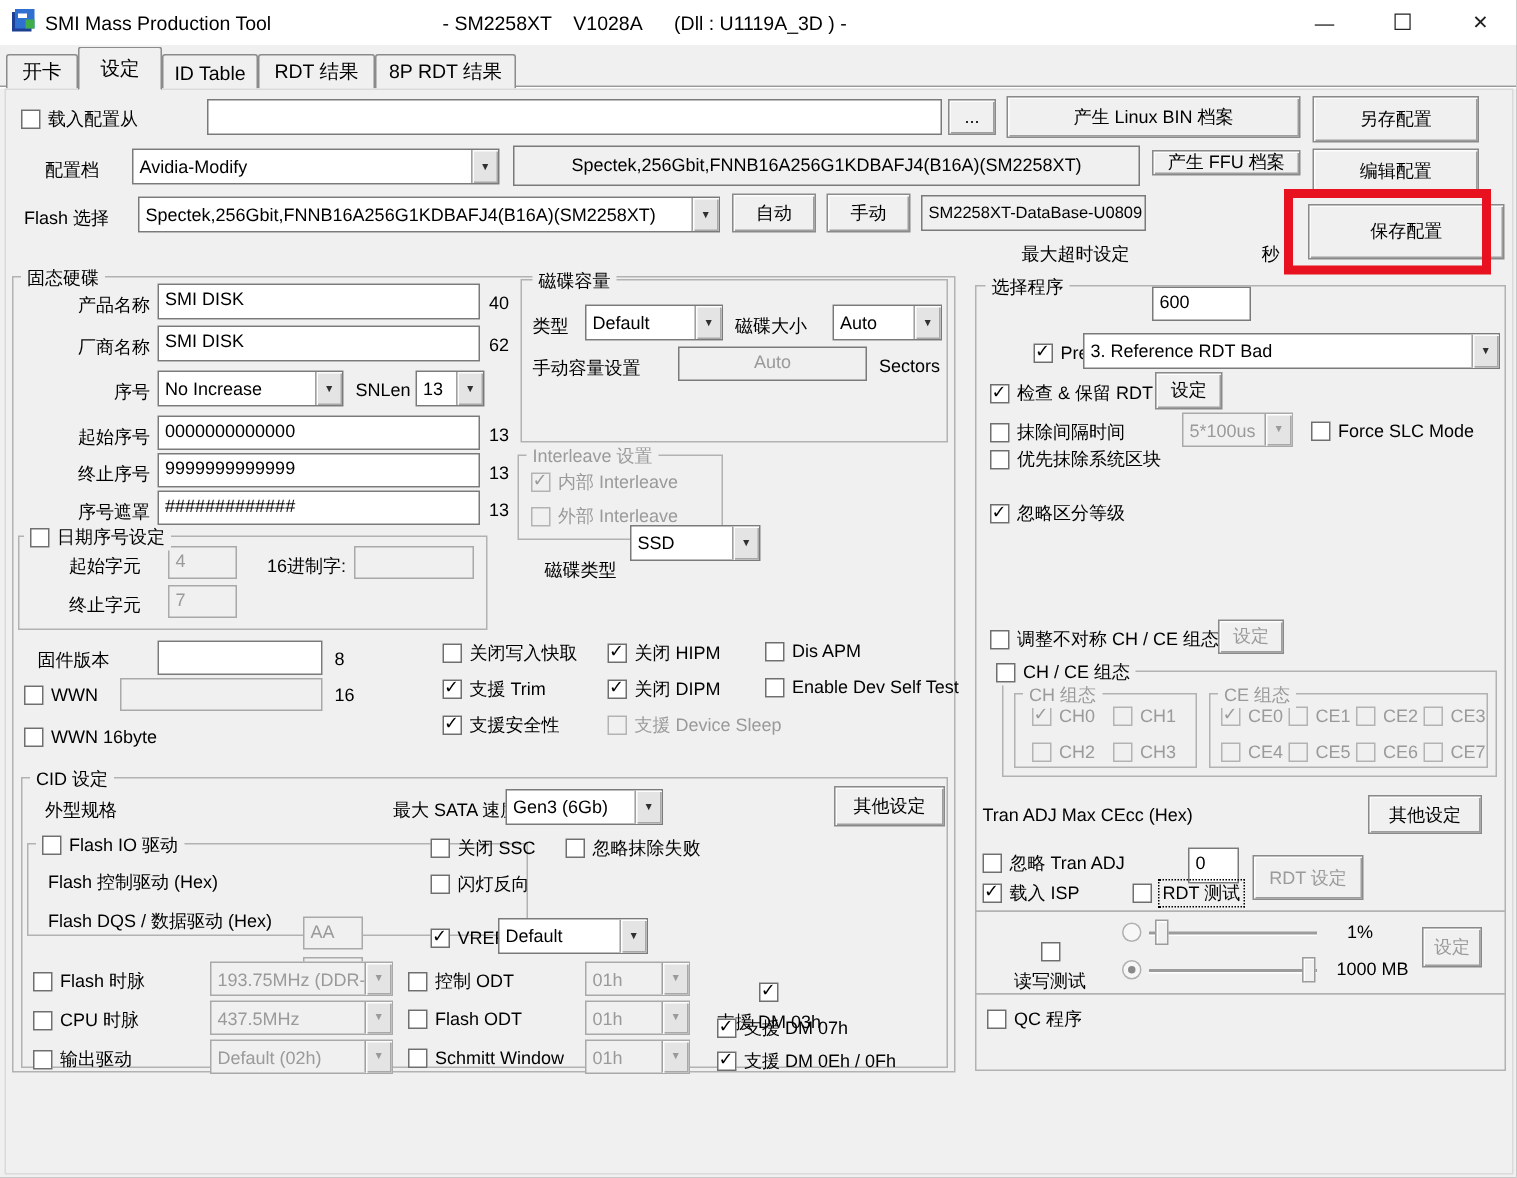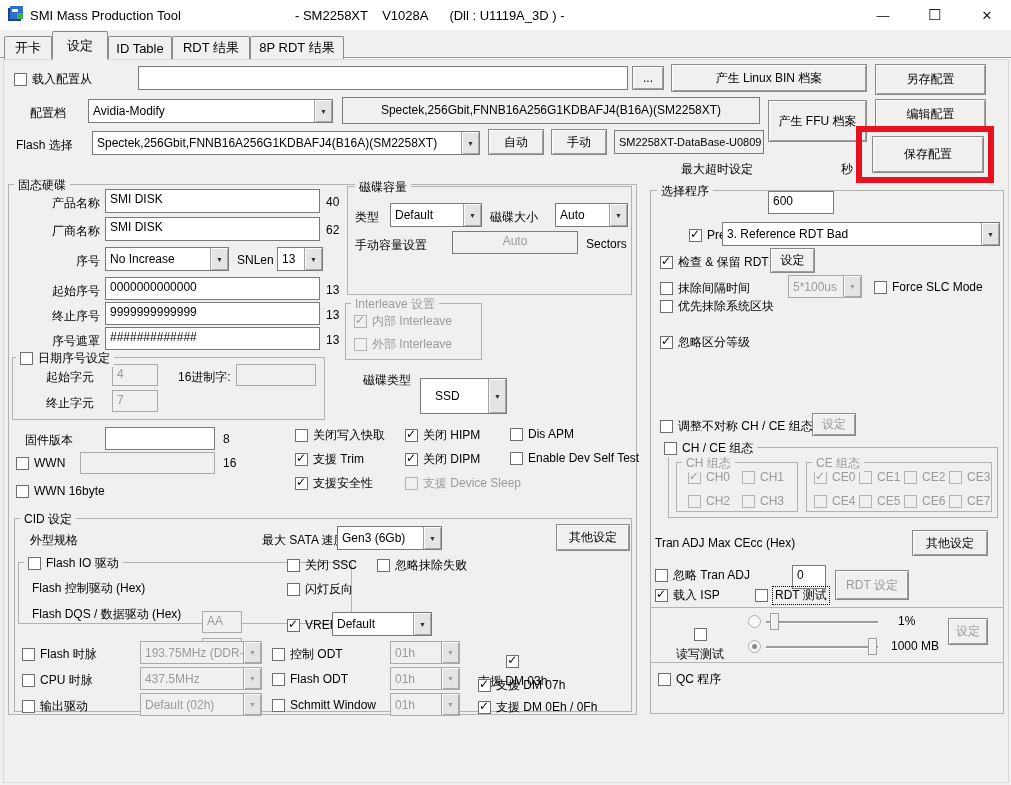--- a/index.html
+++ b/index.html
@@ -85,37 +85,37 @@
   <div class="btn" style="left:632px; top:66px; width:32px; height:24px;">...</div>
   <div class="btn" style="left:875px; top:64px; width:111px; height:31px;">另存配置</div>
   <div class="btn" style="left:671px; top:64px; width:196px; height:28px;">产生 Linux BIN 档案</div>
 
   <span class="lbl" style="left:30px; top:105px;">配置档</span>
   <div class="dd" style="left:88px; top:99px; width:245px; height:24px;">
     <span class="v">Avidia-Modify</span>
       <span class="a">▼</span>
   </div>
   <div class="input ro" style="left:342px; top:97px; width:418px; height:27px; line-height:21px;">Spectek,256Gbit,FNNB16A256G1KDBAFJ4(B16A)(SM2258XT)</div>
-  <div class="btn" style="left:768px; top:100px; width:99px; height:42px;">产生 FFU 档案</div>
+  <div class="btn" style="left:768px; top:100px; width:99px; height:17px;">产生 FFU 档案</div>
   <div class="btn" style="left:875px; top:99px; width:111px; height:31px;">编辑配置</div>
 
   <span class="lbl" style="left:16px; top:137px;">Flash 选择</span>
   <div class="dd" style="left:92px; top:131px; width:388px; height:24px;">
     <span class="v">Spectek,256Gbit,FNNB16A256G1KDBAFJ4(B16A)(SM2258XT)</span>
       <span class="a">▼</span>
   </div>
   <div class="btn" style="left:488px; top:129px; width:56px; height:26px;">自动</div>
   <div class="btn" style="left:551px; top:129px; width:56px; height:26px;">手动</div>
   <div class="input ro" style="left:614px; top:130px; width:150px; height:24px; line-height:18px; font-size:11px;">SM2258XT-DataBase-U0809</div>
 
   <span class="lbl" style="left:681px; top:161px;">最大超时设定</span>
   <div class="input center" style="left:768px; top:155px; width:66px; height:23px;">600</div>
   <span class="lbl" style="left:841px; top:161px;">秒</span>
 
-  <div class="btn" style="left:872px; top:136px; width:112px; height:37px;">保存配置</div>
+  <div class="btn" style="left:872px; top:136px; width:131px; height:37px;">保存配置</div>
   <div class="redrect" style="left:856px; top:126px; width:138px; height:57px;"></div>
 
   <div class="group" style="left:8px; top:184px; width:629px; height:531px;"></div>
   <span class="glabel" style="left:14px; top:177px;">固态硬碟</span>
 
   <span class="lbl" style="left:52px; top:195px;">产品名称</span>
   <div class="input" style="left:105px; top:189px; width:215px; height:24px;">SMI DISK</div>
   <span class="lbl" style="left:326px; top:195px;">40</span>
 
   <span class="lbl" style="left:52px; top:223px;">厂商名称</span>
@@ -178,21 +178,21 @@
   <div class="cb ck dis" style="left:354px; top:313px;">
     <span class="bx"></span>
       <span>内部 Interleave</span>
   </div>
   <div class="cb dis" style="left:354px; top:336px;">
     <span class="bx"></span>
       <span>外部 Interleave</span>
   </div>
 
   <span class="lbl" style="left:363px; top:372px;">磁碟类型</span>
-  <div class="dd" style="left:420px; top:378px; width:87px; height:36px;padding-left:10px;">
+  <div class="dd" style="left:420px; top:350px; width:87px; height:24px;">
     <span class="v">SSD</span>
       <span class="a">▼</span>
   </div>
 
   <span class="lbl" style="left:25px; top:432px;">固件版本</span>
   <div class="input" style="left:105px; top:427px; width:110px; height:23px;"></div>
   <span class="lbl" style="left:223px; top:432px;">8</span>
   <div class="cb" style="left:16px; top:456px;">
     <span class="bx"></span>
       <span>WWN</span>

